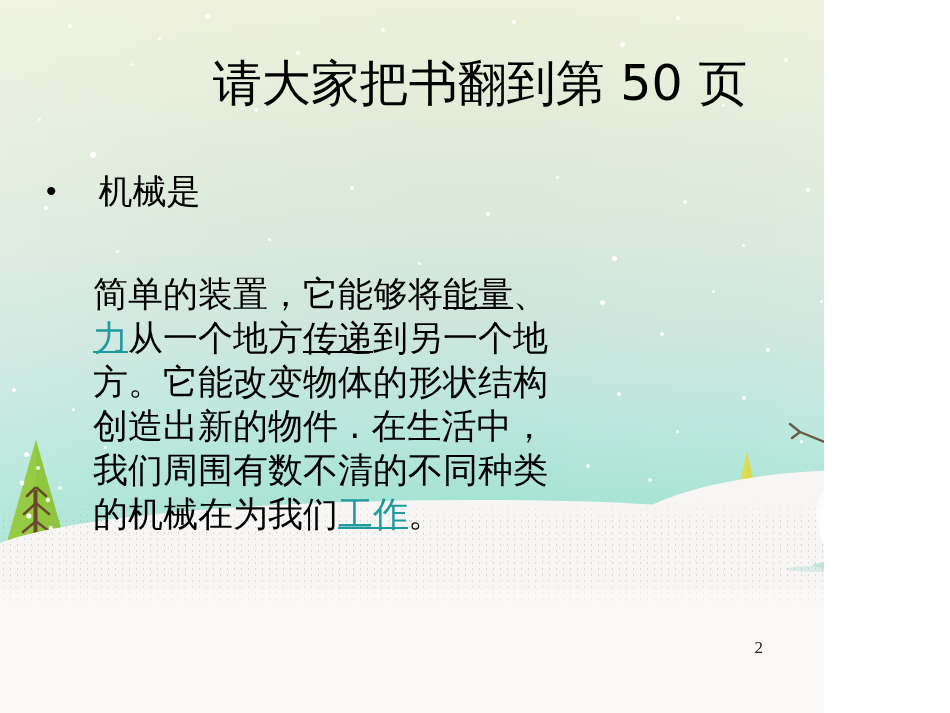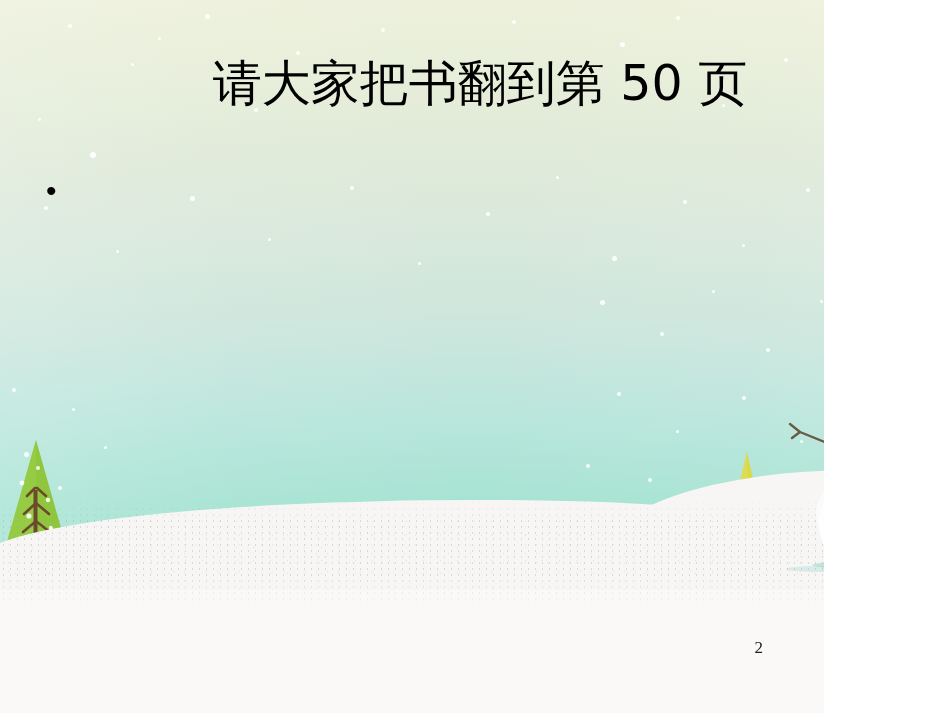--- a/index.html
+++ b/index.html
@@ -324,18 +324,20 @@
       <rect x="66" y="4" width="36" height="7" fill="#e8452c"></rect>
 
       <circle cx="96" cy="146" r="0" fill="#111"></circle>
     </svg>
   </div>
 
   <div id="title">请大家把书翻到第 50 页</div>
 
   <div class="bullet-row">
     <span class="bullet-dot">•</span>
-  </div>
-
+    <span class="bullet-text">机械是</span>
+  </div>
+
+  <div id="body-text"><span>简单的装置，它能够将</span><span class="u">能量</span><span>、</span><span class="lnk">力</span><span>从一个地方</span><span class="u">传递</span><span>到另一个地方。它能改变物体的形状结构创造出新的物件 . 在生活中，我们周围有数不清的不同种类的机械在为我们</span><span class="lnk">工作</span><span>。</span></div>
 
   <div id="page-number">2</div>
 
 </div>
 
 </body></html>

